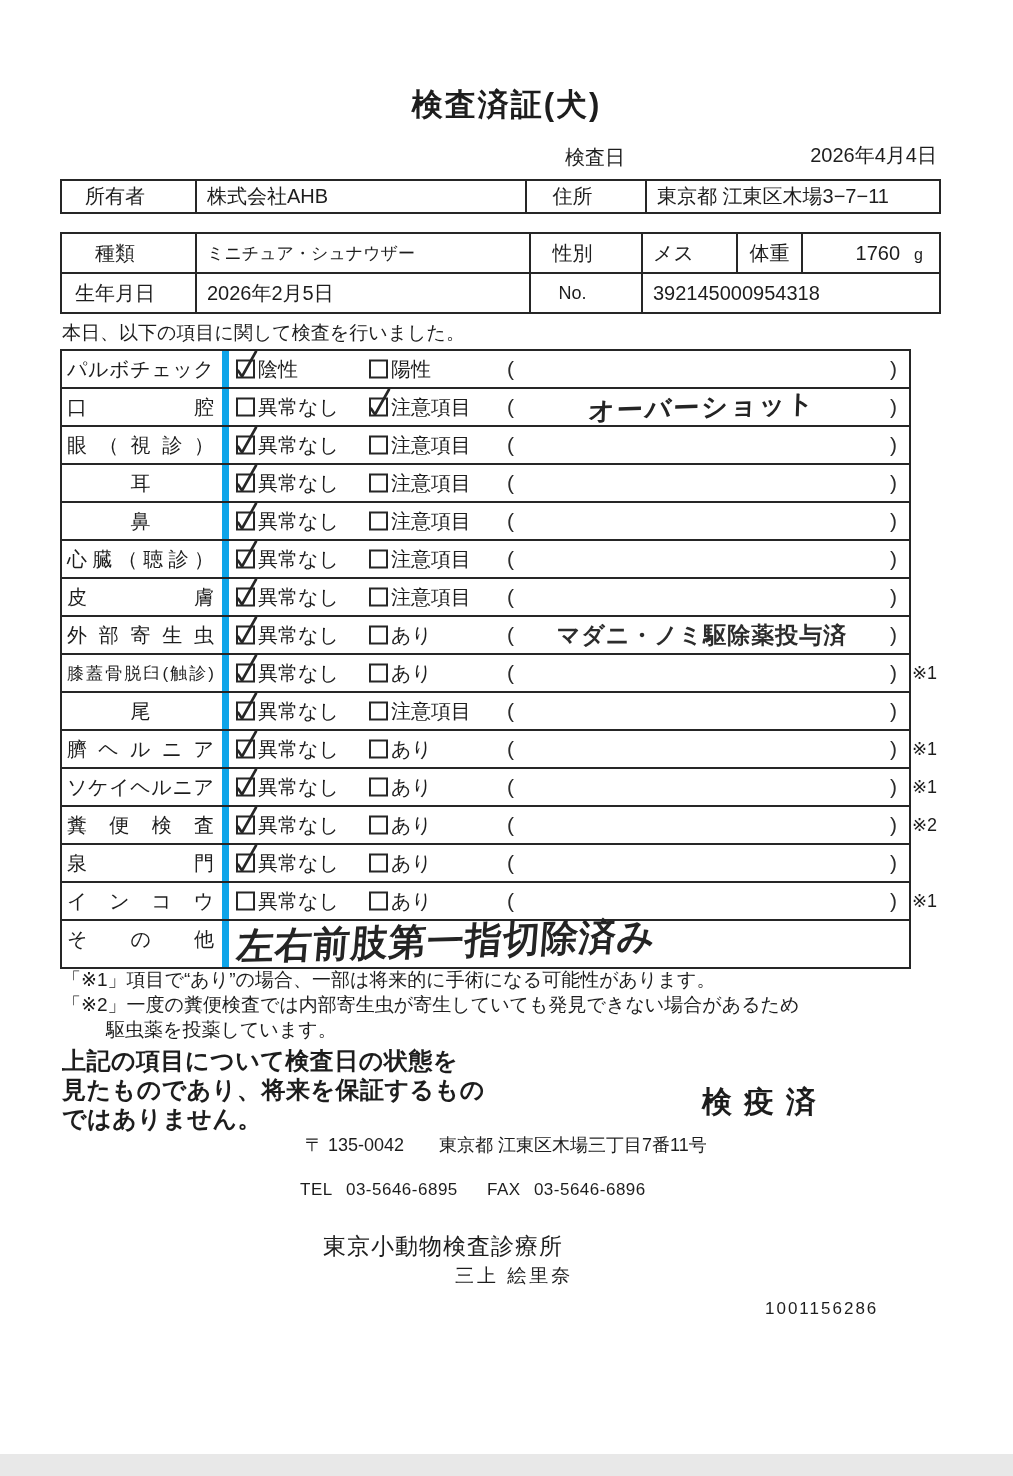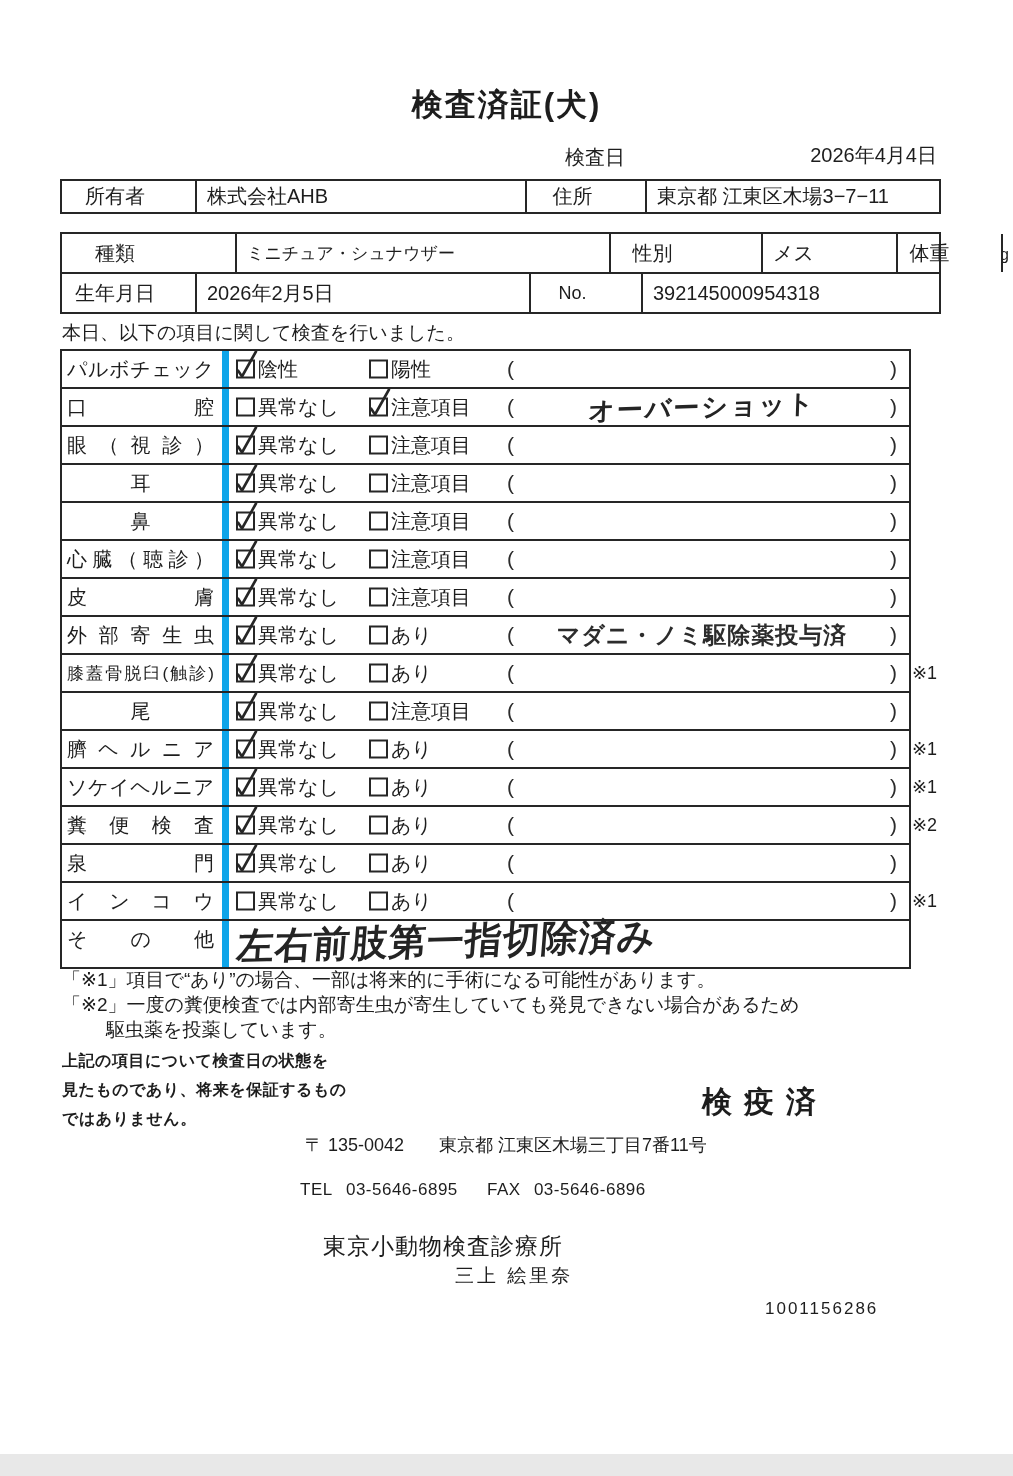--- a/index.html
+++ b/index.html
@@ -15,21 +15,21 @@
     text-align:center; font-size:31px; font-weight:600; letter-spacing:2px;
   }
   .insp-label { position:absolute; top:144px; left:565px; font-size:20px; }
   .insp-date  { position:absolute; top:142px; right:76px; font-size:20px; }
 
   
   .tbl { position:absolute; left:60px; width:881px; border:2px solid #262626; box-sizing:border-box; background:#fff; }
   .t1 { top:179px; height:35px; display:flex; }
   .t2 { top:232px; height:82px; display:flex; flex-direction:column; }
   .t2 .trow { display:flex; flex:1 1 0; min-height:0; }
-  .t2 .trow:first-child { border-bottom:2px solid #262626;gap:40px; }
+  .t2 .trow:first-child { border-bottom:2px solid #262626; }
   .cell {
     display:flex; align-items:center; box-sizing:border-box;
     font-size:20px; padding:0 6px; white-space:nowrap; overflow:hidden;
   }
   .cell + .cell { border-left:2px solid #262626; }
   .cell.lab { justify-content:center; padding:0 16px; }
   .cell.val { padding-left:10px;margin-left:27px; }
   .w-106 { width:106px; flex:none; }
   .w-330 { width:330px; flex:none; }
   .w-93  { width:93px;  flex:none; }
@@ -72,21 +72,21 @@
   .free-hand {
     position:absolute; left:10px; top:1px; white-space:nowrap;
     font-size:37px; font-weight:600; letter-spacing:1px; color:#242424;
     transform:rotate(-1.5deg) skewX(-6deg); transform-origin:left top;
   }
   .note-out { position:absolute; right:-47px; top:50%; transform:translateY(-50%); font-size:18px; width:44px; }
 
   
   .footnotes { position:absolute; left:62px; top:967px; font-size:19px; line-height:25px; white-space:nowrap; }
   .footnotes .indent { padding-left:44px; }
-  .disclaimer { position:absolute; left:62px; top:1046px; font-size:16px; font-weight:600; line-height:29px; letter-spacing:0.5px; white-space:nowrap; }
+  .disclaimer { position:absolute; left:62px; top:1046px; font-size:24px; font-weight:600; line-height:29px; letter-spacing:0.5px; white-space:nowrap; }
   .stamp { position:absolute; left:702px; top:1082px; font-size:30px; font-weight:600; letter-spacing:12px; white-space:nowrap; }
   .addr-line { position:absolute; left:305px; top:1133px; font-size:18px; white-space:nowrap; }
   .addr-line .postal { margin-right:30px; }
   .tel-line { position:absolute; left:300px; top:1180px; font-size:17px; letter-spacing:0.5px; white-space:nowrap; }
   .tel-line .gap { margin-right:8px; } .tel-line .gap2 { margin-left:24px; margin-right:8px; }
   .clinic { position:absolute; left:323px; top:1231px; font-size:23px; letter-spacing:1px; white-space:nowrap; }
   .examiner { position:absolute; left:455px; top:1263px; font-size:19px; letter-spacing:3px; white-space:nowrap; }
   .serial { position:absolute; left:765px; top:1299px; font-size:17px; letter-spacing:2px; }
 </style>
 </head>

